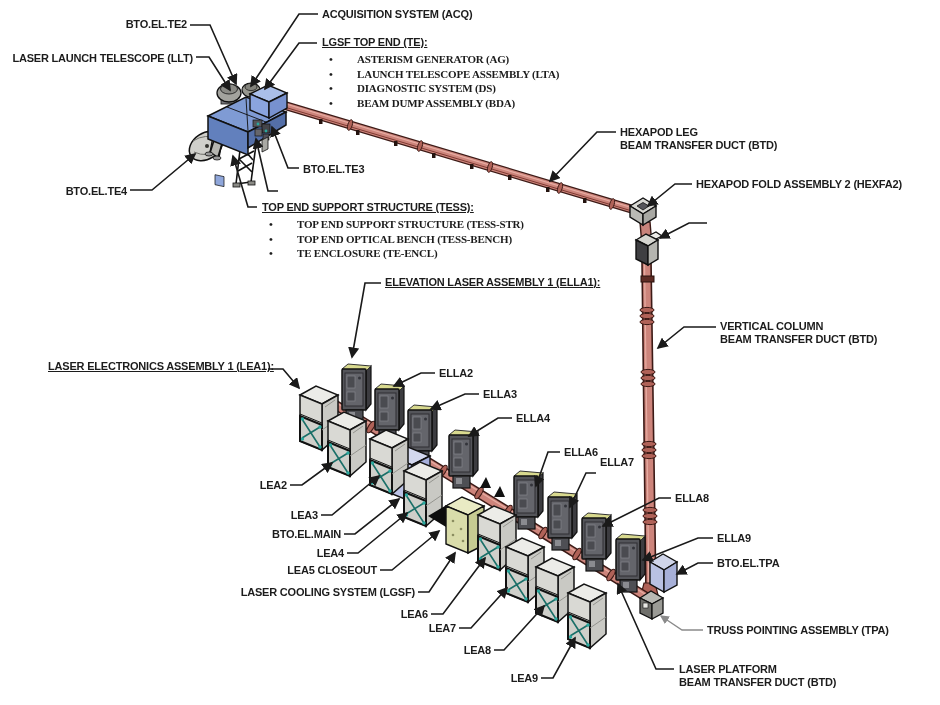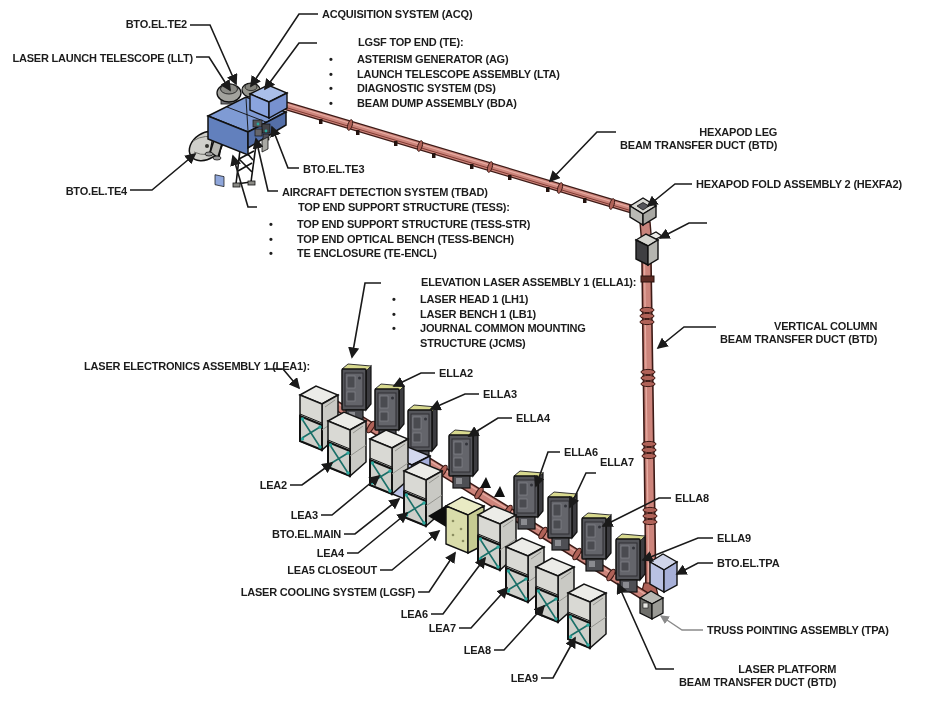--- a/index.html
+++ b/index.html
@@ -1,25 +1,25 @@
 <!DOCTYPE html>
 <html><head>
 <meta charset="utf-8">
 <style>
   html,body{margin:0;padding:0;background:#fff;}
   .stage{position:relative;width:940px;height:705px;background:#ffffff;overflow:hidden;
          font-family:"Liberation Sans",sans-serif;}
   svg.art{position:absolute;left:0;top:0;}
   .lbl{position:absolute;font:700 11px "Liberation Sans",sans-serif;color:#1c1c1c;
        white-space:nowrap;letter-spacing:-0.2px;line-height:13px;}
-  .lbl .l2{display:block;text-align:right;}
+  .lbl .l2{display:block;}
   .block{position:absolute;font:700 11px "Liberation Sans",sans-serif;color:#1c1c1c;
          letter-spacing:-0.2px;}
-  .bh{white-space:nowrap;line-height:13px;margin-left:36px;}
-  ul.bl{margin:3px 0 0 0;padding:0;list-style:none;}
+  .bh{text-decoration:underline;white-space:nowrap;line-height:13px;}
+  ul.bl{margin:3px 0 0 0;padding:0;list-style:none;font-family:Liberation Serif, serif;}
   ul.bl li{position:relative;padding-left:35px;line-height:14.5px;}
   ul.bl li::before{content:"\2022";position:absolute;left:7px;}
   .w245{width:245px;}
 </style>
 </head>
 <body>
 
 <div class="stage">
 
 <svg class="art" width="940" height="705" viewBox="0 0 940 705">
@@ -282,21 +282,20 @@
     <polyline points="541,678 553,678 575,638" marker-end="url(#arw)"></polyline>
     <polyline points="674,669 656,669 618,584" marker-end="url(#arw)"></polyline>
   </g>
   <polyline points="703,630 682,630 661,616" fill="none" stroke="#8a8a8a" stroke-width="1.3" marker-end="url(#arwg)"></polyline>
 </svg>
 
 <div class="lbl" style="right:753px;top:18px">BTO.EL.TE2</div>
 <div class="lbl" style="left:322px;top:8px">ACQUISITION SYSTEM (ACQ)</div>
 <div class="lbl" style="right:747px;top:52px">LASER LAUNCH TELESCOPE (LLT)</div>
 <div class="lbl" style="left:303px;top:163px">BTO.EL.TE3</div>
-<div class="lbl" style="left:282px;top:186px">AIRCRAFT DETECTION SYSTEM (TBAD)</div>
 <div class="lbl" style="right:813px;top:185px">BTO.EL.TE4</div>
 
 <div class="lbl" style="left:620px;top:126px">
   <span class="l2">HEXAPOD LEG</span>
   <span class="l2">BEAM TRANSFER DUCT (BTD)</span>
 </div>
 <div class="lbl" style="left:696px;top:178px">HEXAPOD FOLD ASSEMBLY 2 (HEXFA2)</div>
 <div class="lbl" style="left:720px;top:320px">
   <span class="l2">VERTICAL COLUMN</span>
   <span class="l2">BEAM TRANSFER DUCT (BTD)</span>
@@ -342,24 +341,19 @@
   <div class="bh">TOP END SUPPORT STRUCTURE (TESS):</div>
   <ul class="bl">
     <li>TOP END SUPPORT STRUCTURE (TESS-STR)</li>
     <li>TOP END OPTICAL BENCH (TESS-BENCH)</li>
     <li>TE ENCLOSURE (TE-ENCL)</li>
   </ul>
 </div>
 
 <div class="block w245" style="left:385px;top:276px">
   <div class="bh">ELEVATION LASER ASSEMBLY 1 (ELLA1):</div>
-  <ul class="bl">
-    <li>LASER HEAD 1 (LH1)</li>
-    <li>LASER BENCH 1 (LB1)</li>
-    <li>JOURNAL COMMON MOUNTING STRUCTURE (JCMS)</li>
-  </ul>
 </div>
 
 <div class="block" style="left:48px;top:360px">
   <div class="bh">LASER ELECTRONICS ASSEMBLY 1 (LEA1):</div>
 </div>
 
 </div>
 
 </body></html>

